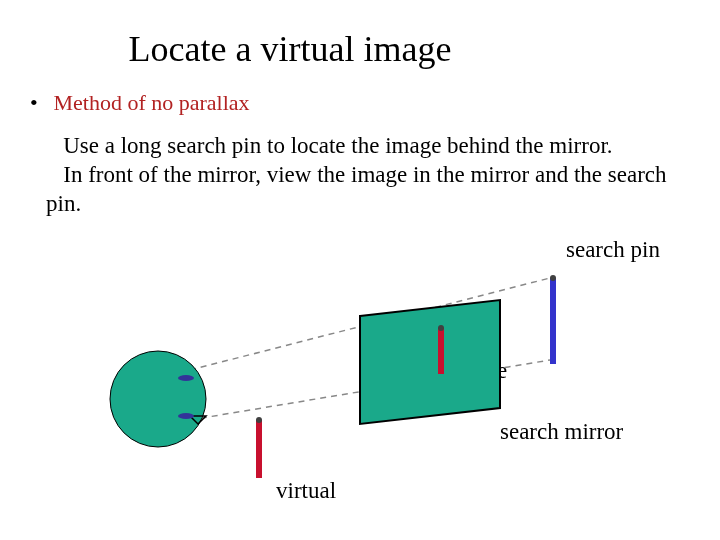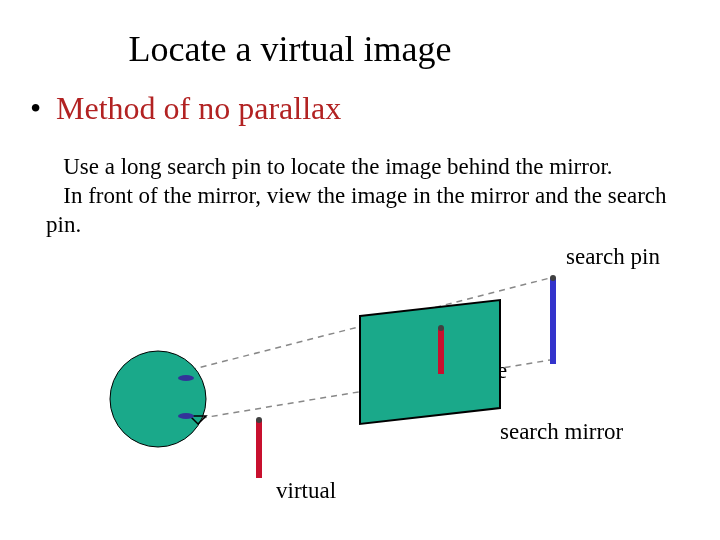--- a/index.html
+++ b/index.html
@@ -18,39 +18,38 @@
     left: 0;
     width: 580px;
     text-align: center;
     font-size: 36px;
     color: #000;
   }
   .bullet-row {
     position: absolute;
     top: 90px;
     left: 30px;
-    font-size: 32px;
+    font-size: 22px;
     color: #000;
   }
   .bullet-dot {
     display: inline-block;
     width: 18px;
   }
   .bullet-text {
     color: #b22222;
   }
   .body-text {
     position: absolute;
     top: 132px;
     left: 46px;
     width: 632px;
     font-size: 23px;
     color: #000;
     line-height: 1.25;
-    margin-top: 21px;
   }
   .label {
     position: absolute;
     font-size: 23px;
     color: #000;
   }
   svg.diagram {
     position: absolute;
     top: 0;
     left: 0;
@@ -62,21 +61,21 @@
 <div class="title">Locate a virtual image</div>
 
 <div class="bullet-row">
   <span class="bullet-dot">•</span>
   <span class="bullet-text">Method of no parallax</span>
 </div>
 
 <div class="body-text" style="white-space: pre-line;">&nbsp;&nbsp;&nbsp;Use a long search pin to locate the image behind the mirror.
 &nbsp;&nbsp;&nbsp;In front of the mirror, view the image in the mirror and the search pin.</div>
 
-<div class="label" style="top:244px; left:566px;">search pin</div>
+<div class="label" style="top:237px; left:566px;">search pin</div>
 <div class="label" style="top:358px; left:451px;">image</div>
 <div class="label" style="top:419px; left:500px;">search mirror</div>
 <div class="label" style="top:478px; left:276px;">virtual</div>
 
 <svg class="diagram" width="720" height="540">
 
   <line x1="190" y1="370" x2="550" y2="278" stroke="#888888" stroke-width="1.5" stroke-dasharray="6,5"></line>
 
   <line x1="190" y1="420" x2="550" y2="360" stroke="#888888" stroke-width="1.5" stroke-dasharray="6,5"></line>
 

